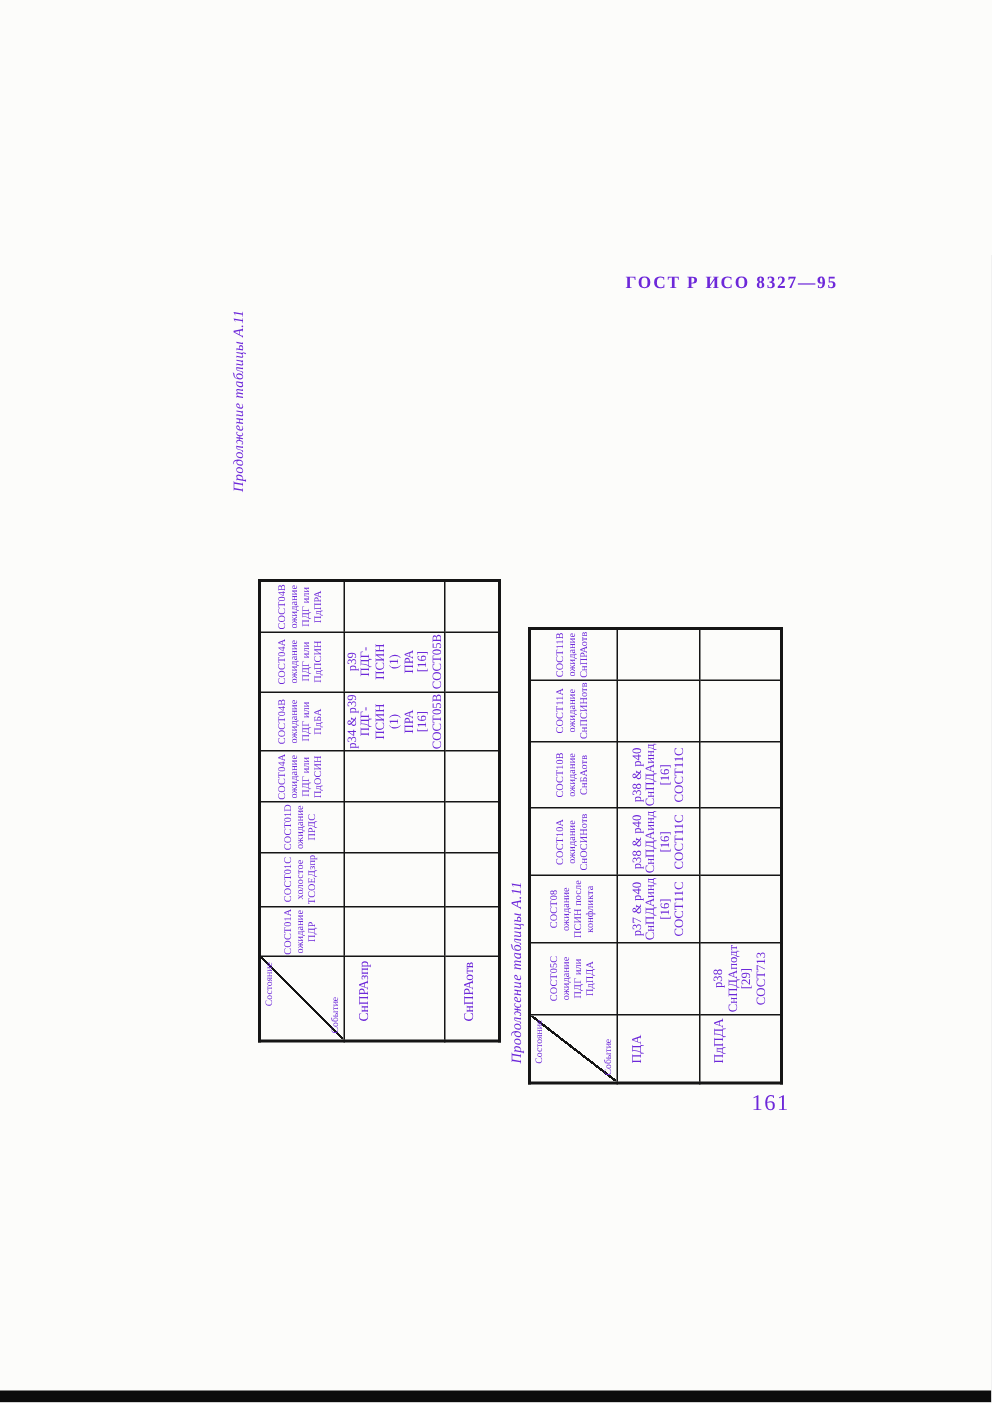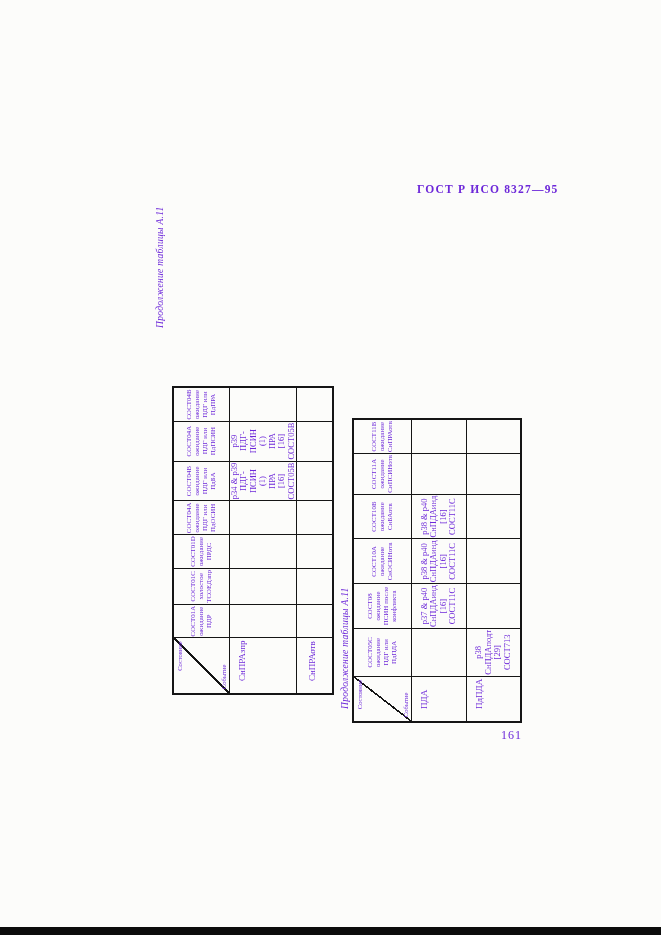--- a/index.html
+++ b/index.html
@@ -7,21 +7,21 @@
     position:relative; width:661px; height:935px; margin:0 auto;
     background:#fcfcfa; overflow:hidden; color:#6d28d9;
     font-family:"Liberation Serif","DejaVu Serif",serif;
   }
   .doc-header {
     position:absolute; left:417px; top:183px;
     font-weight:bold; font-size:11.5px; letter-spacing:1.2px; white-space:nowrap;
   }
   .page-num {
     position:absolute; left:501px; top:728px;
-    font-size:12px; letter-spacing:1px;
+    font-size:15px; letter-spacing:1px;
   }
   .rotwrap { position:absolute; }
   .rot { transform-origin:0 0; }
   .caption {
     font-style:italic; font-size:9.5px; white-space:nowrap; letter-spacing:0.3px;
     height:13px; line-height:13px;
   }
   #cap1 .rot { transform:translateY(125px) rotate(-90deg); width:125px; }
   #cap2 .rot { transform:translateY(122px) rotate(-90deg); width:122px; }
   #t1 { transform:translateY(485px) rotate(-90deg); }

